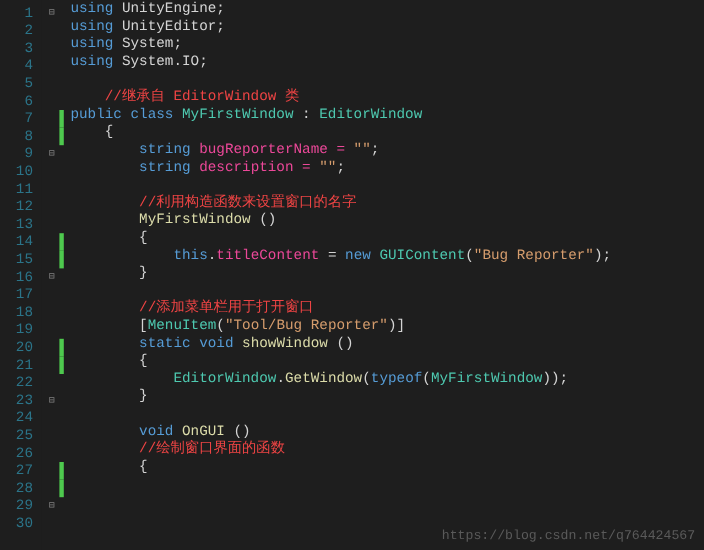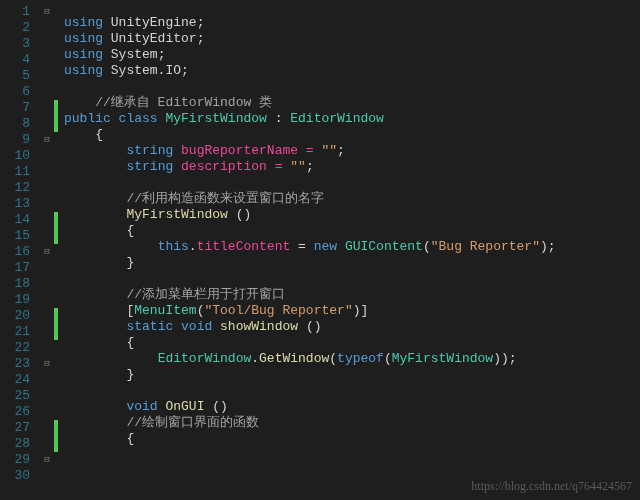--- a/index.html
+++ b/index.html
@@ -5,32 +5,32 @@
 *{margin:0;padding:0;box-sizing:border-box}
 body{background:#1e1e1e;font-family:Consolas,'Courier New',monospace;font-size:13px;width:640px;height:500px;overflow:hidden;position:relative}
 .editor{display:flex;height:100%}
 .gutter{background:#1e1e1e;width:38px;text-align:right;padding-right:8px;padding-top:4px;user-select:none}
 .ln{color:#2b7489;line-height:16px;height:16px}
 .fold{position:absolute;left:40px;top:0;width:14px;height:100%;padding-top:4px}
 .fg{height:16px;line-height:16px;color:#808080;text-align:center;font-size:9px}
 .mark{position:absolute;left:54px;top:0;width:4px;height:100%;padding-top:4px}
 .mk{height:16px;width:4px}
 .mk.g{background:#4ec94e}
-.code{flex:1;padding-left:26px;padding-top:15px;color:#d4d4d4}
+.code{flex:1;padding-left:26px;padding-top:0;color:#d4d4d4}
 .line{height:16px;line-height:16px;white-space:pre}
 .kw{color:#569cd6}
 .ns{color:#d4d4d4}
 .type{color:#4ec9b0}
 .str{color:#d69d6d}
-.cmt{color:#a3a3a3}
+.cmt{color:#ef4444}
 .fn{color:#dcdcaa}
 .var{color:#ec4899}
 .pun{color:#d4d4d4}
 .attr{color:#4ec9b0}
-.watermark{position:absolute;right:8px;bottom:6px;color:#5a5a5a;font-size:12px;font-family:Liberation Serif, serif}
+.watermark{position:absolute;right:8px;bottom:6px;color:#5a5a5a;font-size:12px;font-family:Liberation Mono, monospace}
 </style>
 </head>
 <body>
 
 <div class="editor">
   <div class="gutter" id="gutter">
       <div class="ln">1</div>
       <div class="ln">2</div>
       <div class="ln">3</div>
       <div class="ln">4</div>

